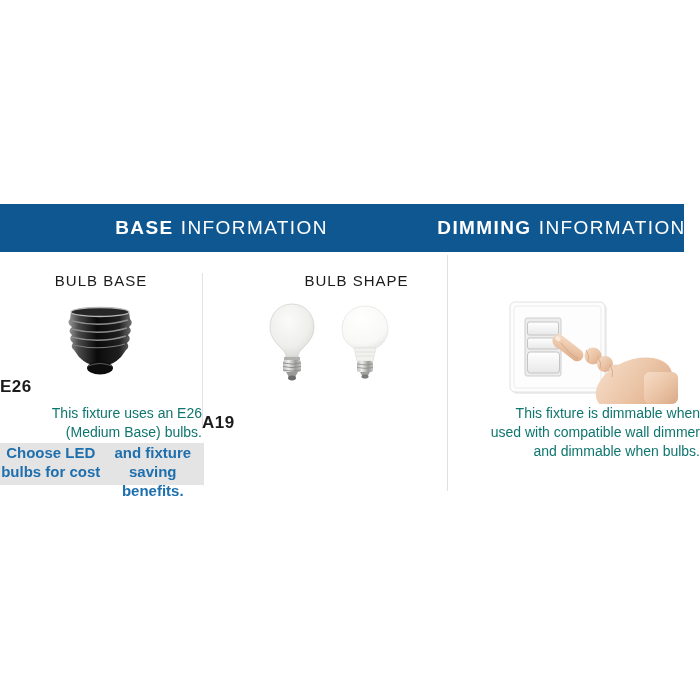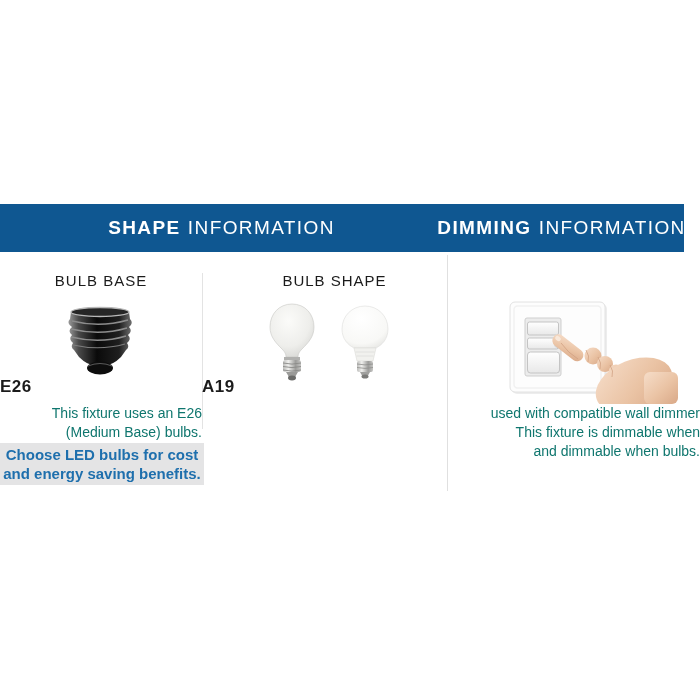--- a/index.html
+++ b/index.html
@@ -25,56 +25,56 @@
   .vdiv{position:absolute;width:1px;background:#e3e3e3;}
   .vdiv-cols{left:202px;top:273px;height:156px;}
   .vdiv-center{left:447px;top:255px;height:236px;background:#e0e0e0;}
 
   
   .col-title{
     position:absolute;top:272px;font-size:15px;font-weight:400;color:#1b1b1b;
     letter-spacing:1px;text-align:center;
   }
   .t-base{left:0;width:202px;}
-  .t-shape{left:184px;width:241px;padding-left:30px;}
+  .t-shape{left:206px;width:241px;padding-left:30px;}
   .t-dim{left:455px;width:245px;}
 
   .value-label{
     position:absolute;top:377px;font-size:17px;font-weight:700;color:#1b1b1b;
     letter-spacing:0.5px;text-align:left;
   }
   .v-base{left:0;width:202px;}
-  .v-shape{left:202px;width:241px;}
+  .v-shape{left:202px;width:241px;margin-top:36px;}
 
   .desc{
     position:absolute;top:404px;font-size:14px;color:#0f766e;line-height:19px;
     text-align:right;
   }
   .d-base{left:0;width:202px;}
   .d-shape{left:202px;width:241px;}
   .d-dim{left:455px;width:245px;}
 
   .tip-box{
     position:absolute;left:0;top:443px;width:204px;height:42px;background:#e4e4e5;
     color:#1e6fad;font-size:15px;font-weight:700;line-height:19px;text-align:center;
-    display:flex;flex-direction:column;justify-content:center;
+    display:flex;flex-direction:row;justify-content:center;
   }
 
   .img{position:absolute;}
   .img-e26{left:66px;top:304px;width:68px;height:74px;}
   .img-bulbs{left:252px;top:301px;width:150px;height:85px;}
   .img-dimmer{left:498px;top:292px;width:180px;height:112px;}
 </style>
 </head>
 <body>
 
 <div class="canvas">
 
   <div class="bar bar-left">
-    <span class="hdr-bold">SHAPE</span>
+    <span class="hdr-bold">BASE</span>
       <span class="hdr-reg">INFORMATION</span>
   </div>
   <div class="bar bar-right">
     <span class="hdr-bold">DIMMING</span>
       <span class="hdr-reg">INFORMATION</span>
   </div>
 
   <div class="vdiv vdiv-cols"></div>
   <div class="vdiv vdiv-center"></div>
 
@@ -183,23 +183,23 @@
   <div class="value-label v-base">E26</div>
   <div class="value-label v-shape">A19</div>
 
   <div class="desc d-base">
     <div>This fixture uses an E26</div>
     <div>(Medium Base) bulbs.</div>
   </div>
   <div class="desc d-shape">
   </div>
   <div class="desc d-dim">
+    <div>This fixture is dimmable when</div>
     <div>used with compatible wall dimmer</div>
-    <div>This fixture is dimmable when</div>
     <div>and dimmable when bulbs.</div>
   </div>
 
   <div class="tip-box">
     <div>Choose LED bulbs for cost</div>
-    <div>and energy saving benefits.</div>
+    <div>and fixture saving benefits.</div>
   </div>
 
 </div>
 
 </body></html>

